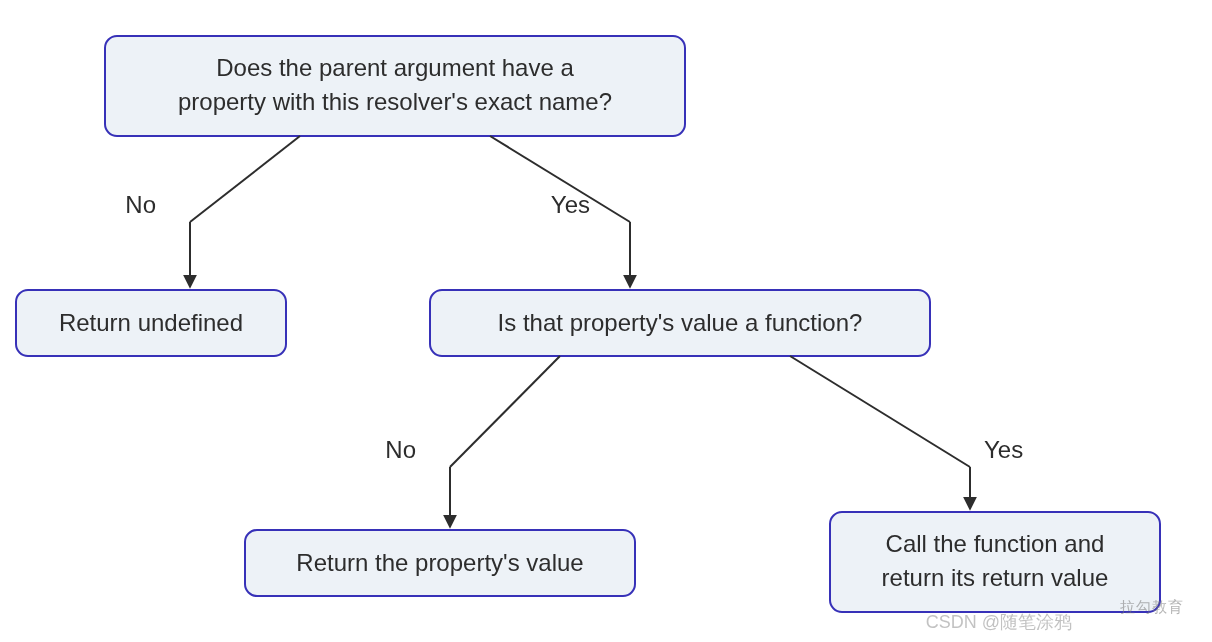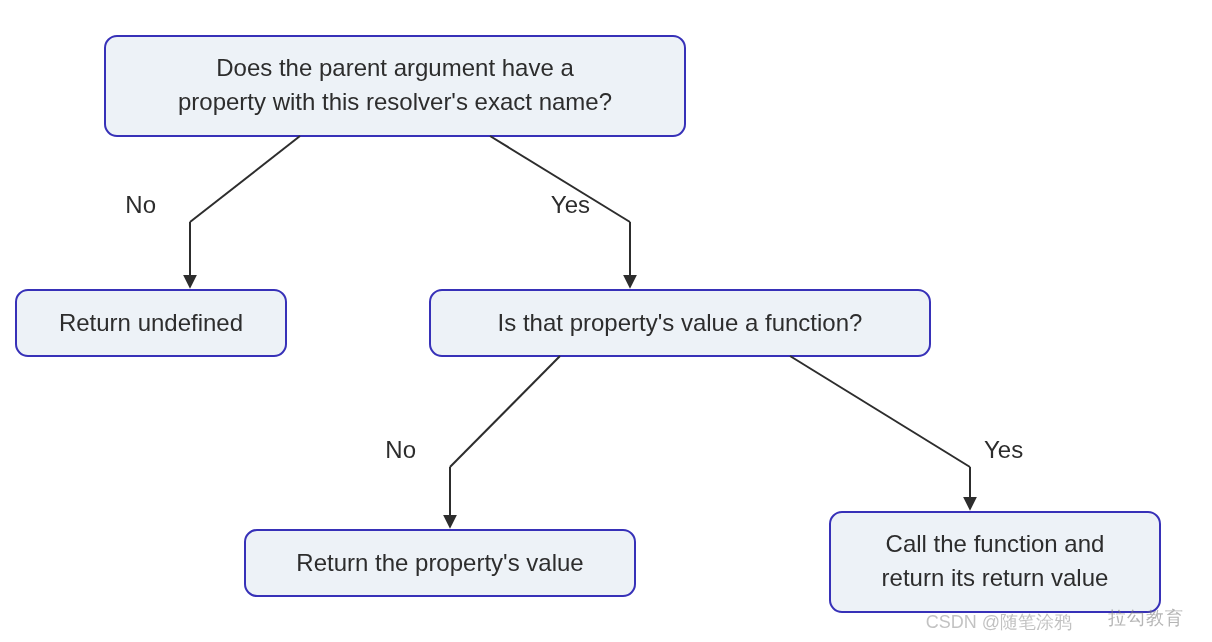--- a/index.html
+++ b/index.html
@@ -33,22 +33,22 @@
   }
   .edge-text {
     font-size: 24px;
     fill: #2d2d2d;
     dominant-baseline: middle;
     font-family: "Trebuchet MS", Verdana, Arial, sans-serif;
   }
   .wm {
     position: absolute;
     right: 28px;
-    bottom: 12px;
-    font-size: 18px;
+    bottom: 25px;
+    font-size: 15px;
     color: rgba(120,120,120,0.55);
     font-family: sans-serif;
     letter-spacing: 1px;
     pointer-events: none;
   }
   .wm2 {
     position: absolute;
     right: 140px;
     bottom: 8px;
     font-size: 18px;

